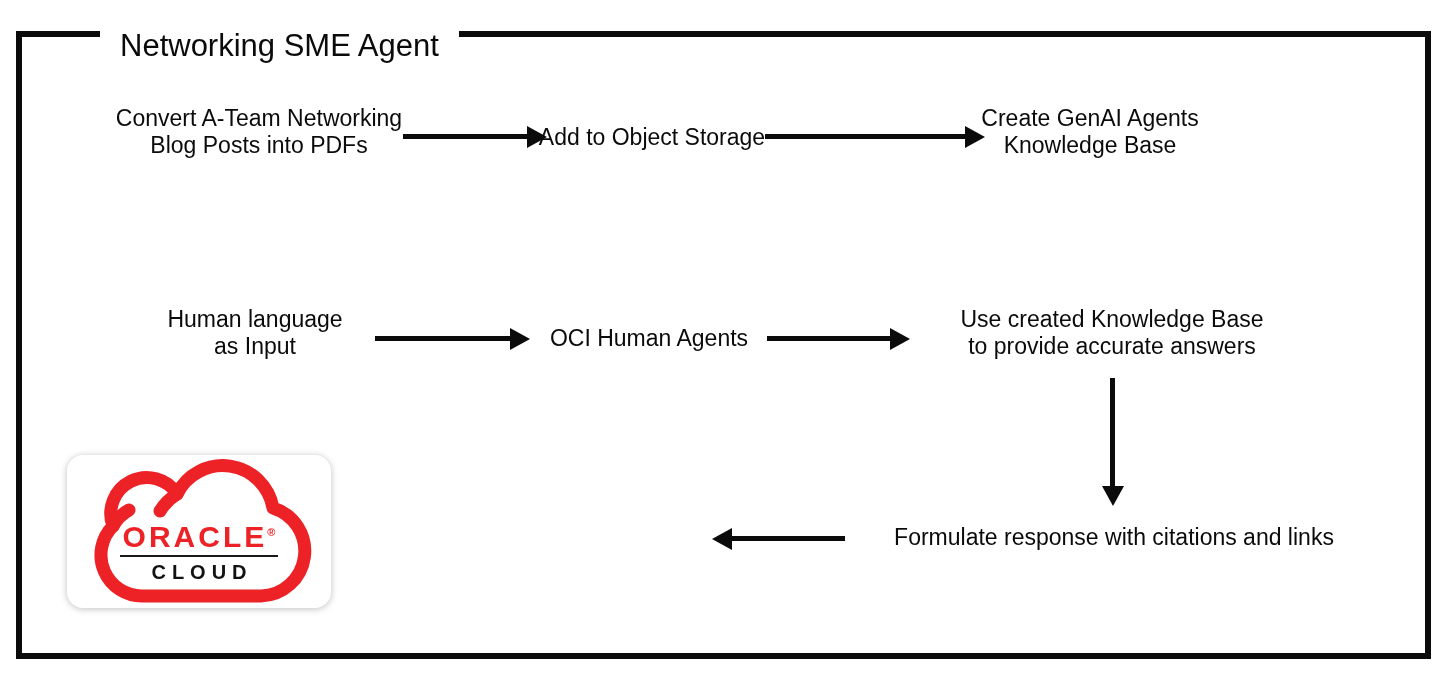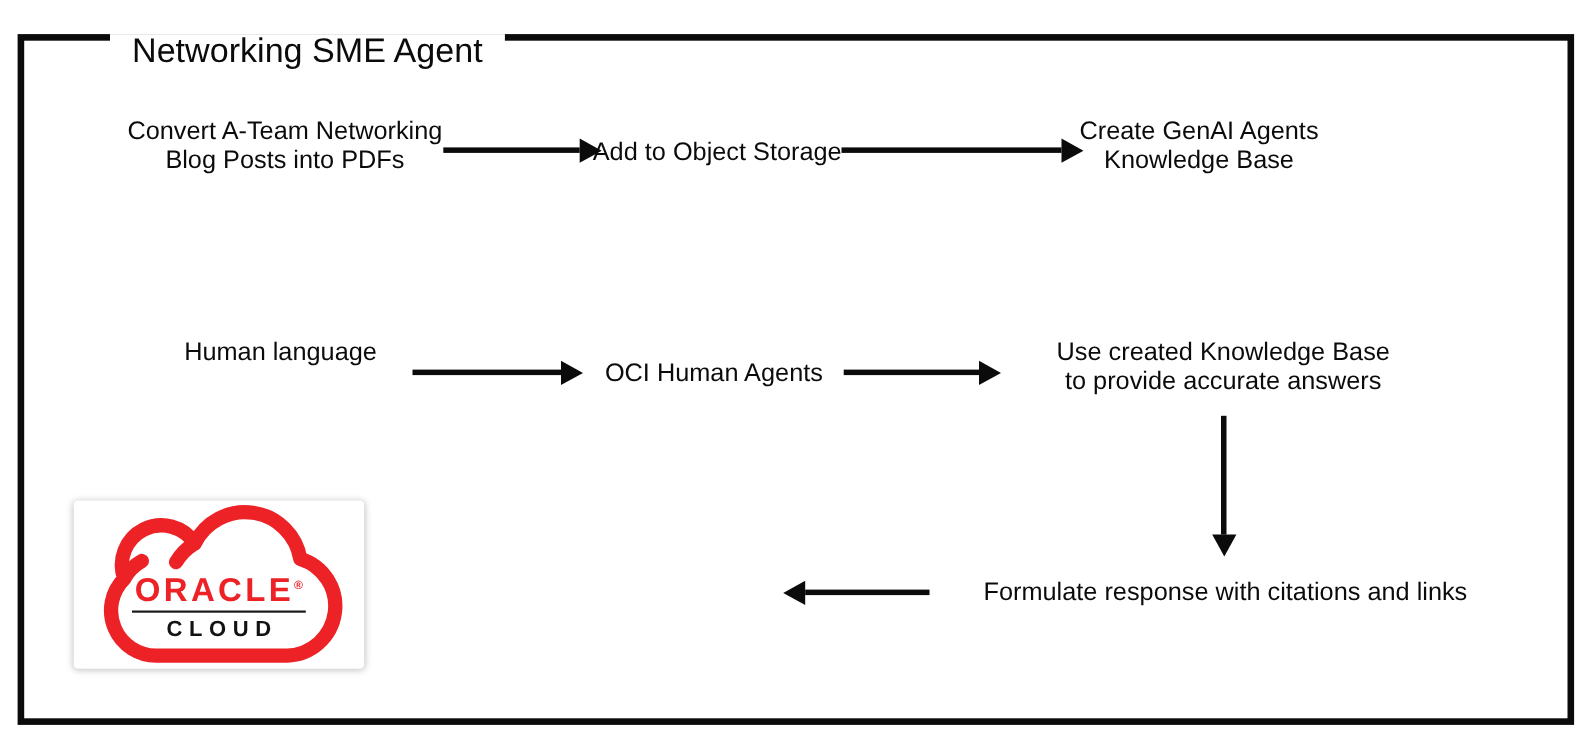--- a/index.html
+++ b/index.html
@@ -58,21 +58,21 @@
   .arrow-d::after{
     content:"";position:absolute;top:100%;left:50%;transform:translateX(-50%);
     width:0;height:0;border-style:solid;
     border-width:20px 11px 0 11px;
     border-color:var(--ink) transparent transparent transparent;
   }
   
   .oracle-card{
     position:absolute;left:67px;top:455px;
     width:264px;height:153px;
-    background:#fff;border-radius:4px;
+    background:#fff;border-radius:16px;
     box-shadow:0 1px 7px rgba(0,0,0,0.25);
   }
   .oracle-card svg{position:absolute;left:0;top:0;width:100%;height:100%;}
   .oracle-wordblock{
     position:absolute;left:0;right:0;top:62px;
     text-align:center;z-index:2;
   }
   .oracle-brand{
     font-size:30px;font-weight:700;letter-spacing:3px;
     color:var(--oracle-red);line-height:30px;
@@ -101,20 +101,21 @@
     <span>Add to Object Storage</span>
   </div>
   <div class="arrow-r" style="left:765px;top:134px;width:200px;"></div>
   <div class="node" style="left:1090px;top:105px;">
     <span>Create GenAI Agents</span>
     <span>Knowledge Base</span>
   </div>
 
   <div class="node" style="left:255px;top:306px;">
     <span>Human language</span>
+    <span>as Input</span>
   </div>
   <div class="arrow-r" style="left:375px;top:336px;width:135px;"></div>
   <div class="node" style="left:649px;top:325px;">
     <span>OCI Human Agents</span>
   </div>
   <div class="arrow-r" style="left:767px;top:336px;width:123px;"></div>
   <div class="node" style="left:1112px;top:306px;">
     <span>Use created Knowledge Base</span>
     <span>to provide accurate answers</span>
   </div>

